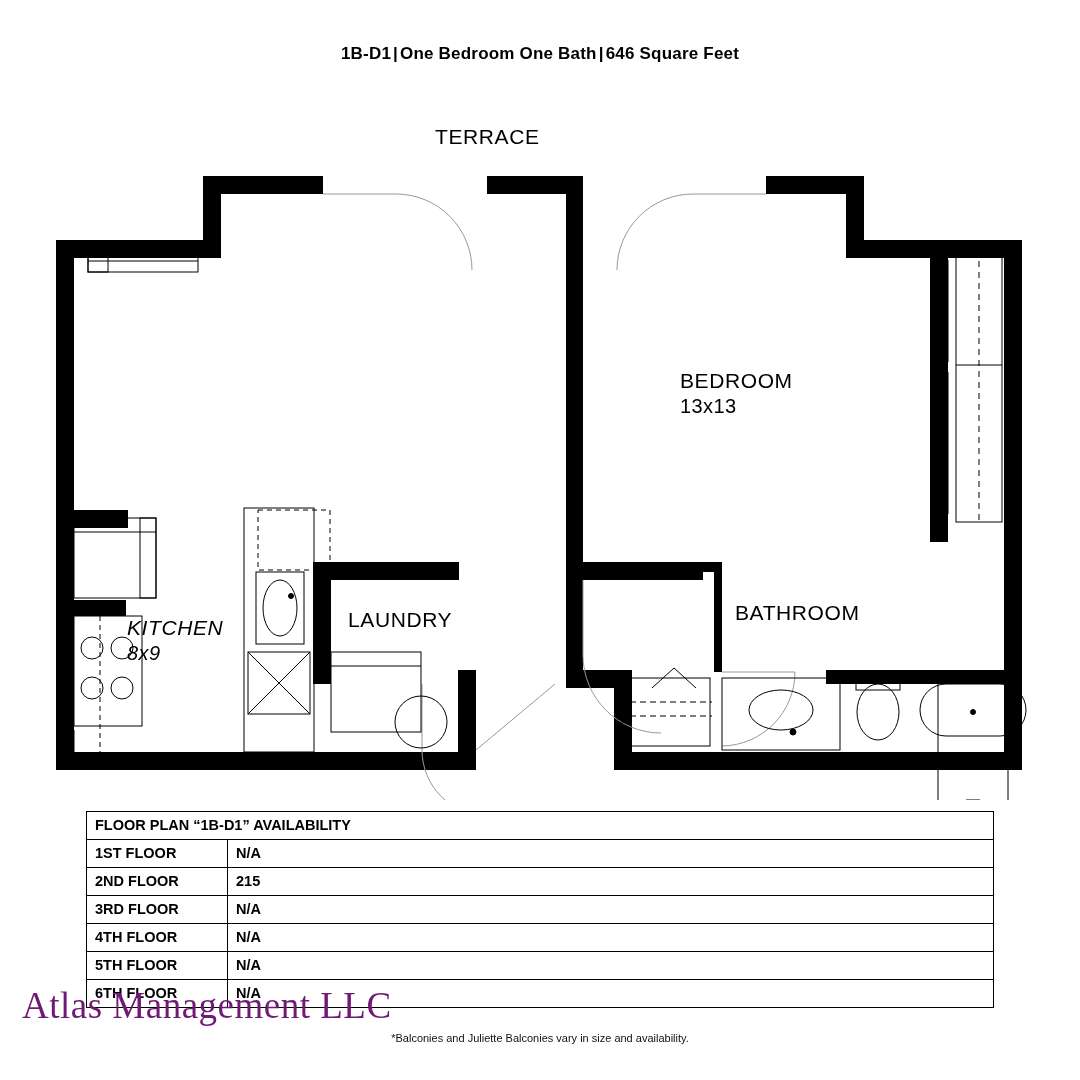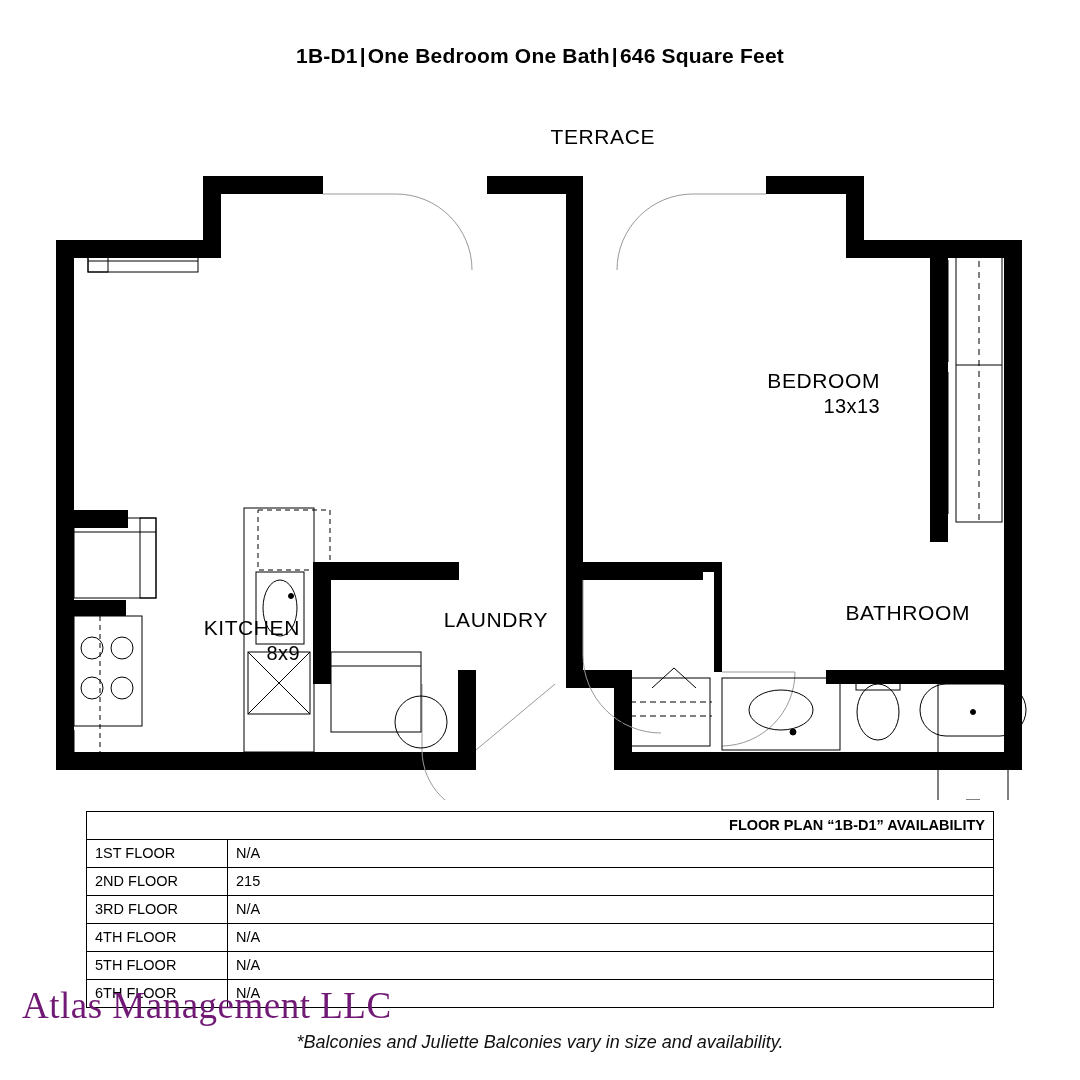--- a/index.html
+++ b/index.html
@@ -16,87 +16,87 @@
     overflow: hidden;
   }
 
   
   .title {
     position: absolute;
     top: 44px;
     left: 0;
     width: 1080px;
     text-align: center;
-    font-size: 21px;
+    font-size: 17px;
     font-weight: bold;
     letter-spacing: 0.2px;
     white-space: nowrap;
   }
   .title .plan-code { font-weight: bold; }
   .title .sep { font-weight: bold; padding: 0 2px; }
 
   
   .plan {
     position: absolute;
     top: 110px;
     left: 0;
     width: 1080px;
     height: 690px;
   }
   .plan svg { display: block; }
 
   .room-label {
     position: absolute;
-    text-align: right;
+    text-align: left;
     font-size: 21px;
     letter-spacing: 0.6px;
     line-height: 1.25;
     white-space: nowrap;
   }
   .room-label .dims {
     display: block;
     font-size: 20px;
     letter-spacing: 0.4px;
   }
 
   
   #lbl-terrace  { left: 435px; top: 14px;  width: 220px; }
   #lbl-living   { left: 196px; top: 240px; width: 200px; }
   #lbl-bedroom  { left: 680px; top: 258px; width: 200px; }
-  #lbl-kitchen  { left: 110px; top: 505px; width: 190px; }
+  #lbl-kitchen  { left: 127px; top: 505px; width: 190px; font-style: italic; }
   #lbl-laundry  { left: 348px; top: 497px; width: 200px; }
   #lbl-bathroom { left: 735px; top: 490px; width: 235px; }
 
   
   .availability {
     position: absolute;
     left: 86px;
     top: 811px;
     width: 908px;
     border-collapse: collapse;
     font-size: 14.5px;
   }
   .availability td {
     border: 1px solid #000;
     padding: 4px 8px 5px 8px;
     height: 18px;
     vertical-align: middle;
-  }
-  .availability .hdr td { font-weight: bold; text-align: right; }
+    font-weight: bold;
+  }
+  .availability .hdr td { font-weight: bold; }
   .availability .col-level { width: 124px; }
 
   
   .footnote {
     position: absolute;
     left: 0;
     top: 1032px;
     width: 1080px;
     text-align: center;
-    font-size: 18px;
-    font-style: italic;
+    font-size: 11px;
     color: #111;
   }
 
   
   .watermark {
     position: absolute;
     left: 22px;
     top: 984px;
     font-family: Liberation Serif, serif;
     font-size: 37px;

